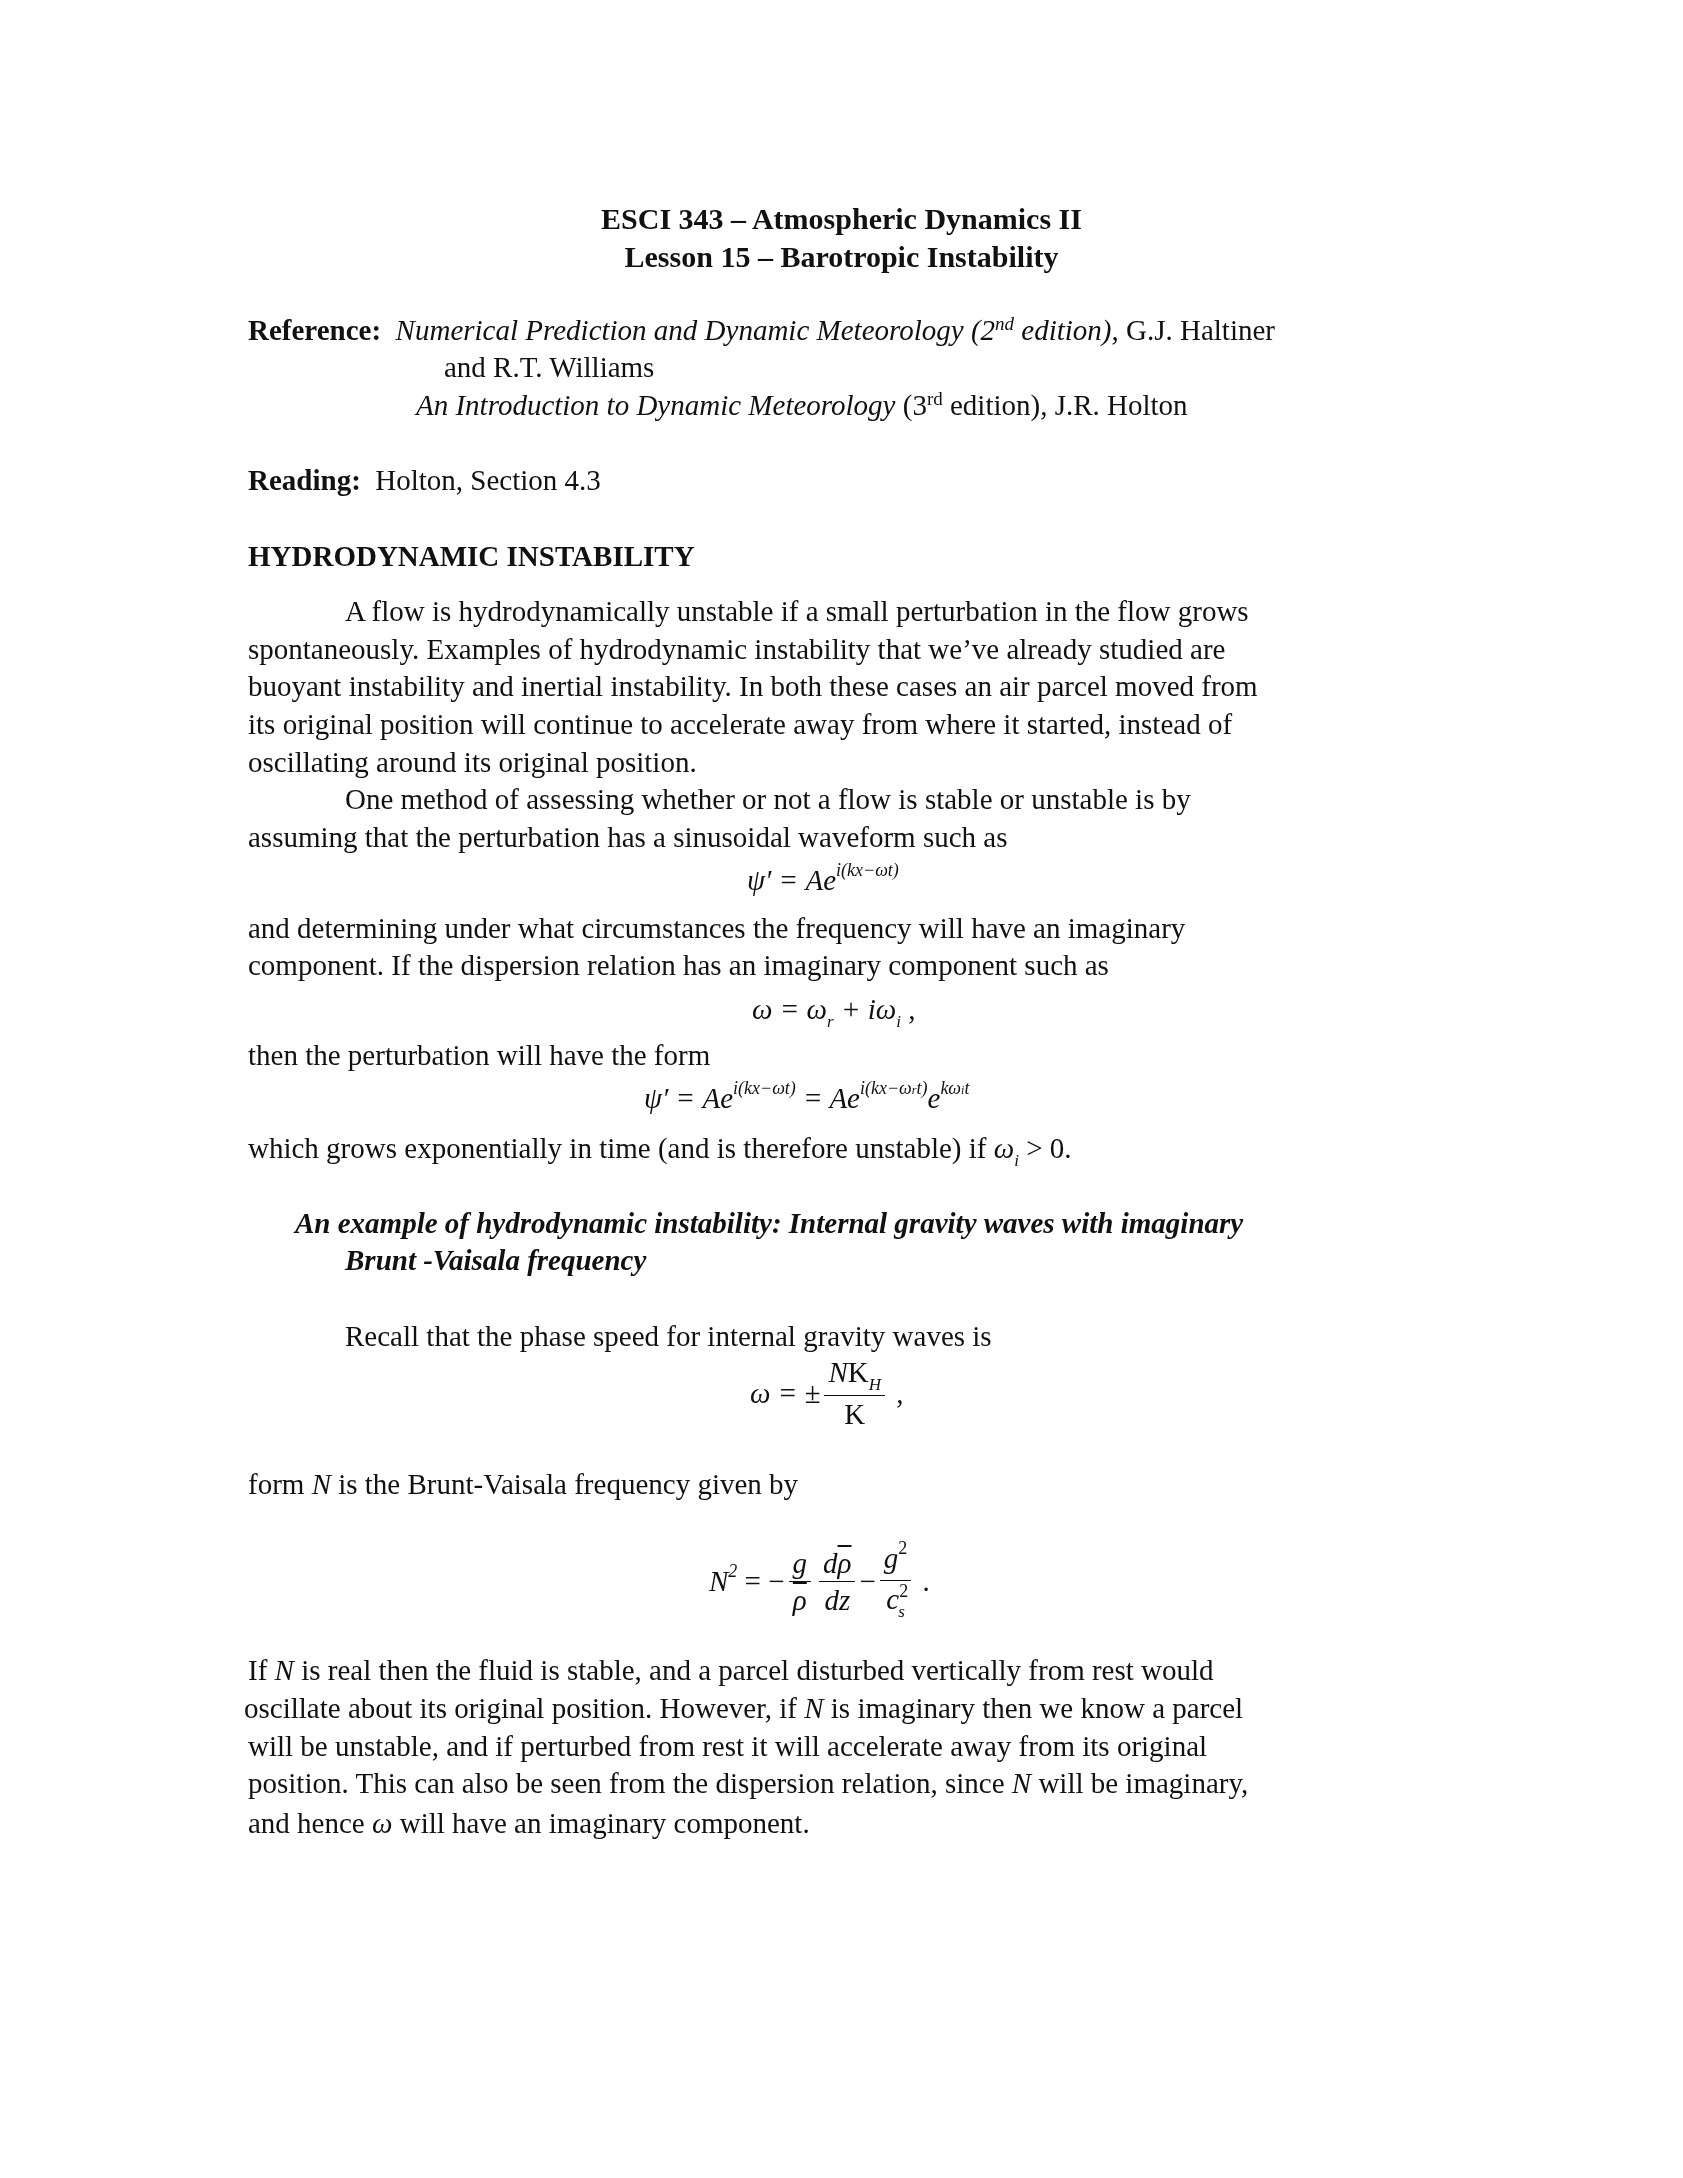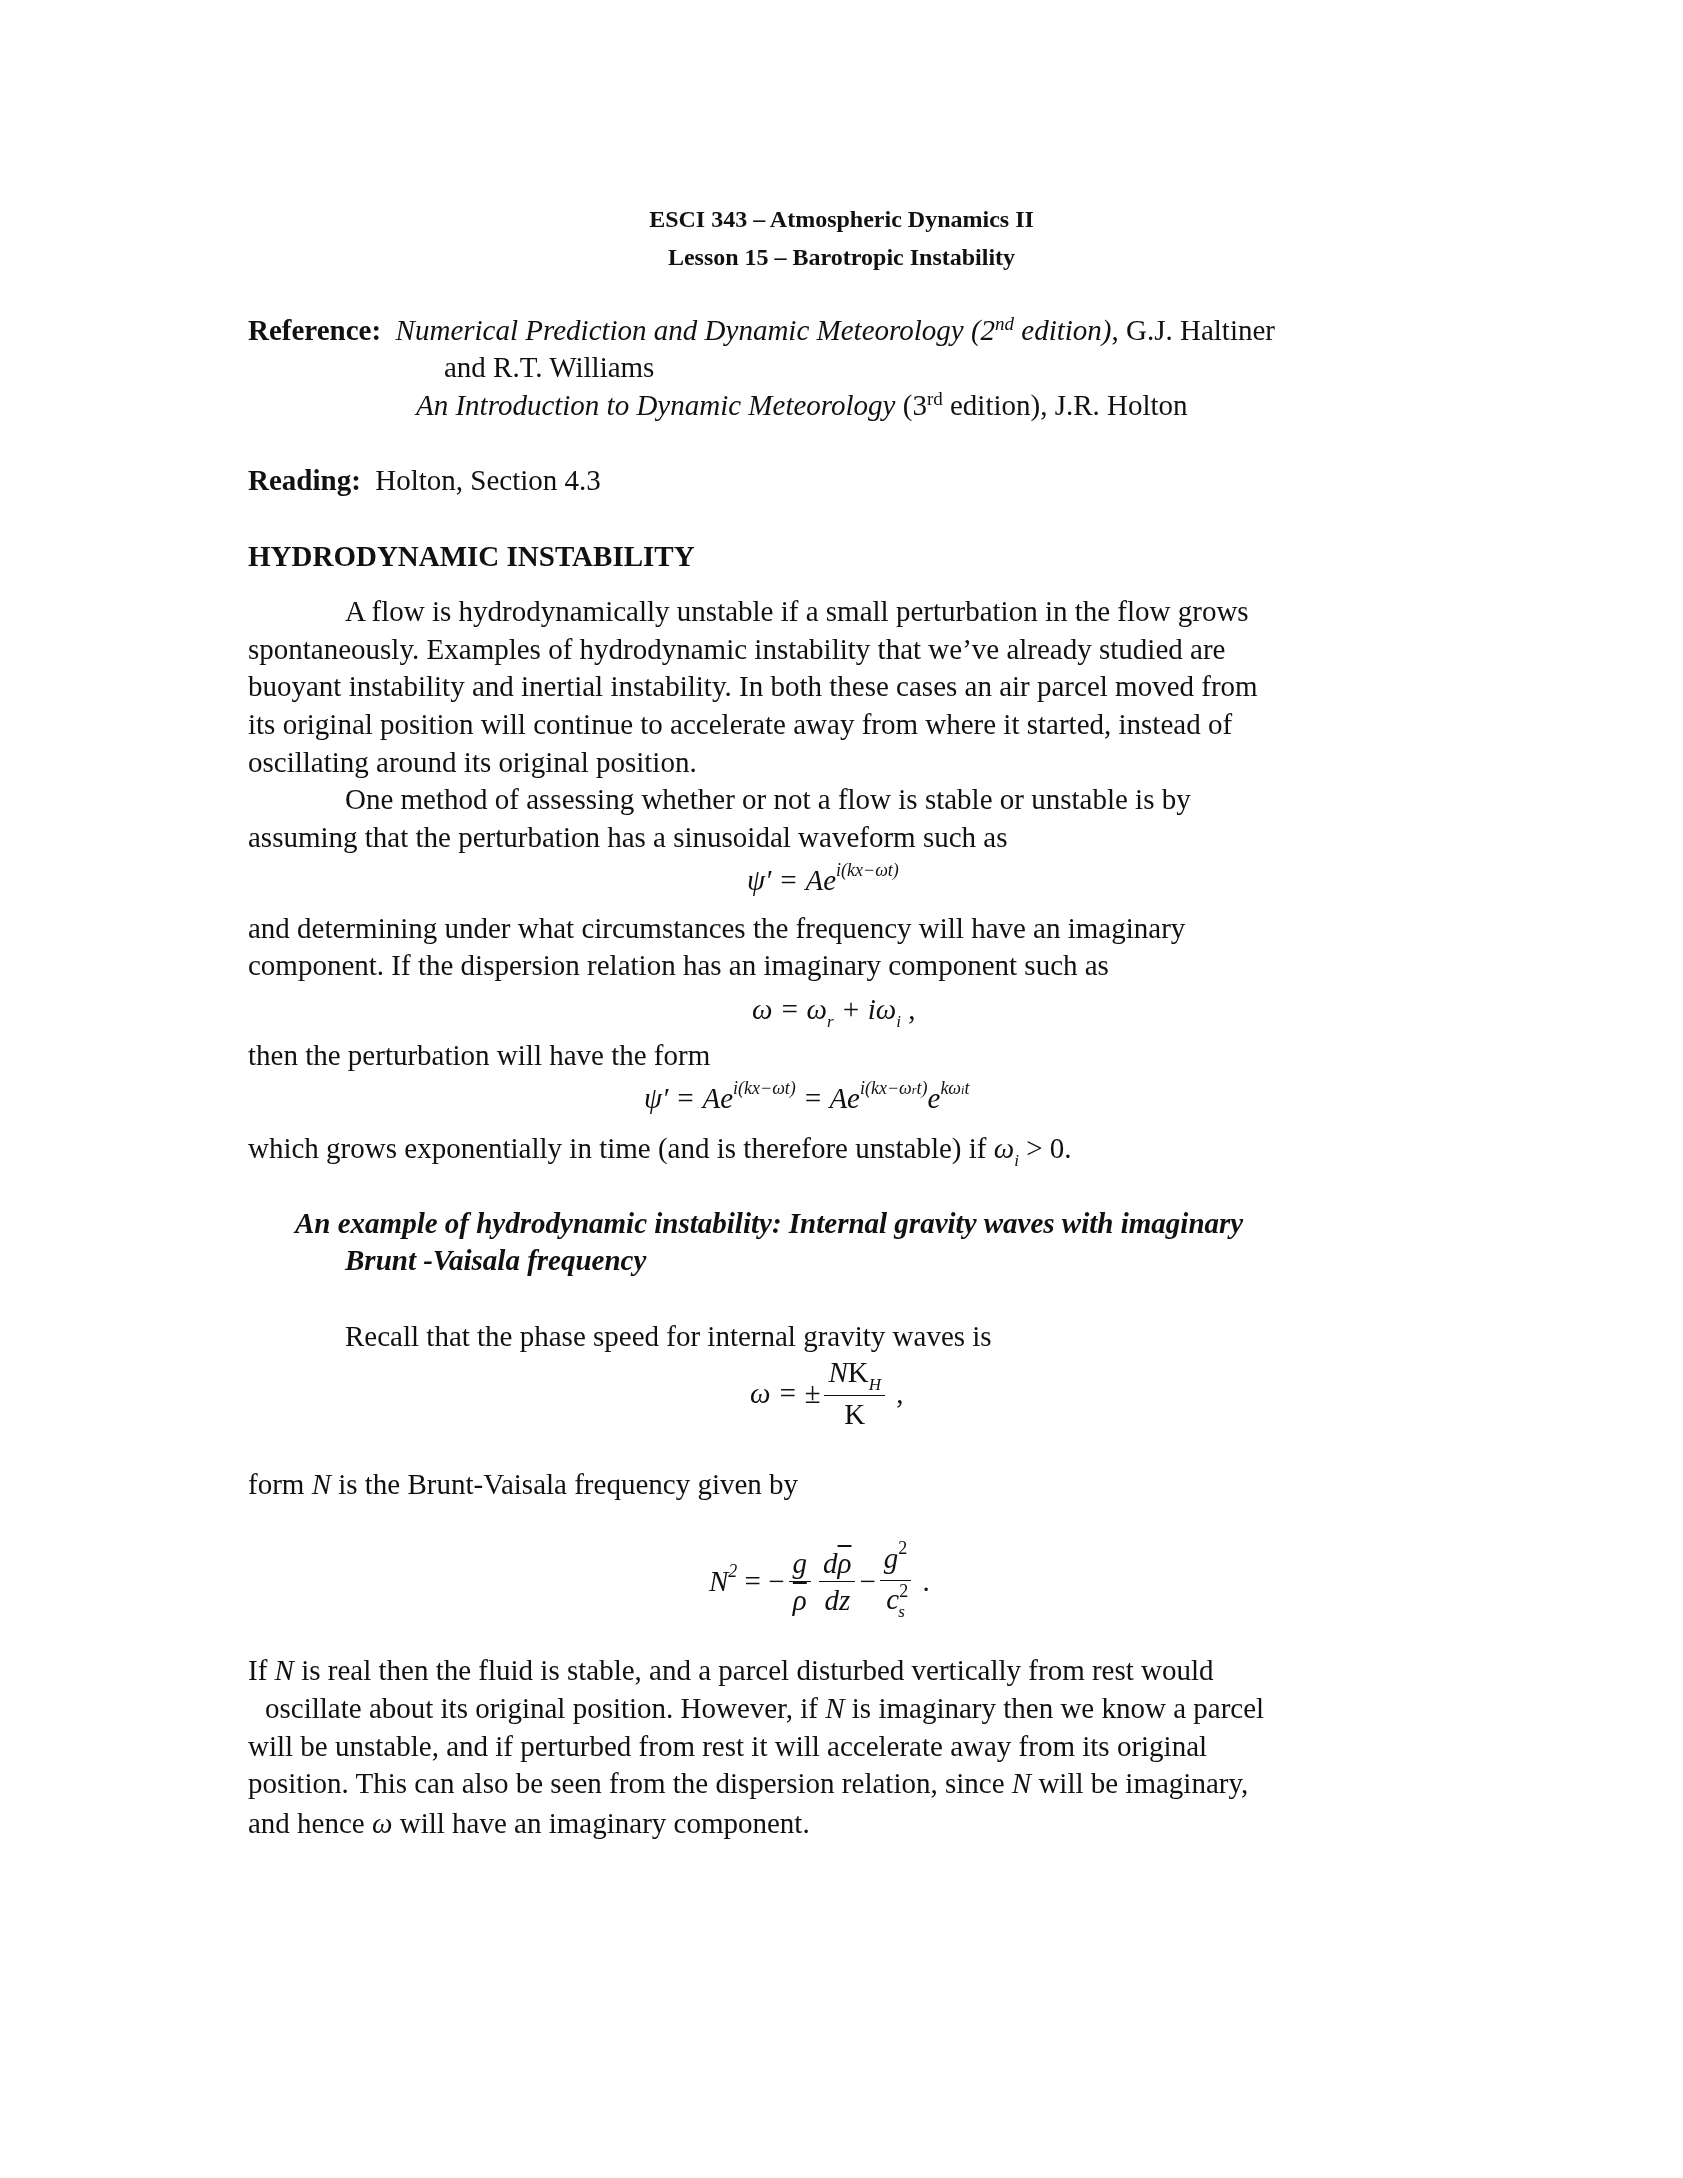--- a/index.html
+++ b/index.html
@@ -1,19 +1,19 @@
 <!DOCTYPE html>
 <html><head>
 <meta charset="utf-8">
 <style>
   html, body { margin:0; padding:0; background:#ffffff; }
   body { width:1683px; height:2178px; position:relative; overflow:hidden;
          font-family:"Liberation Serif", serif; color:#111; font-size:29px; }
   .abs { position:absolute; white-space:nowrap; line-height:38px; }
-  .title { left:0; width:1683px; text-align:center; font-weight:bold; font-size:24px; }
+  .title { left:0; width:1683px; text-align:center; font-weight:bold; font-size:30px; }
   .b { font-weight:bold; }
   .i { font-style:italic; }
   sup { font-size:19px; vertical-align:top; position:relative; top:-6px; }
   .math { font-family:"Liberation Serif", serif; font-style:italic; }
   .sup { font-size:18px; position:relative; top:-14px; font-style:italic; }
   .sub { font-size:17px; position:relative; top:8px; font-style:italic; }
   .frac { display:inline-flex; flex-direction:column; align-items:center; vertical-align:middle; margin:0 4px; }
   .frac .num { border-bottom:1.5px solid #111; padding:0 4px; line-height:36px; }
   .frac .den { padding:0 4px; line-height:36px; }
   .over { text-decoration:overline; }
@@ -94,17 +94,17 @@
     </span><span class="frac">
       <span class="num"><span>d</span><span class="over">ρ</span></span>
       <span class="den">dz</span>
     </span><span class="up" style="vertical-align:middle;">−</span><span class="frac">
       <span class="num"><span>g</span><span class="sup up">2</span></span>
       <span class="den"><span>c</span><span class="sup up" style="top:-12px;">2</span><span class="sub" style="margin-left:-10px;">s</span></span>
     </span><span class="up" style="vertical-align:middle;"> .</span>
 </div>
 
 <div class="abs" style="left:248px; top:1651px;"><span>If </span><span class="i">N</span><span> is real then the fluid is stable, and a parcel disturbed vertically from rest would</span></div>
-<div class="abs" style="left:265px; top:1689px;"><span>oscillate about its original position.  However, if </span><span class="i">N</span><span> is imaginary then we know a parcel</span></div>
+<div class="abs" style="left:244px; top:1689px;"><span>oscillate about its original position.  However, if </span><span class="i">N</span><span> is imaginary then we know a parcel</span></div>
 <div class="abs" style="left:248px; top:1727px;"><span>will be unstable, and if perturbed from rest it will accelerate away from its original</span></div>
 <div class="abs" style="left:248px; top:1764px;"><span>position.  This can also be seen from the dispersion relation, since </span><span class="i">N</span><span> will be imaginary,</span></div>
 <div class="abs" style="left:248px; top:1804px;"><span>and hence </span><span class="math">ω</span><span> will have an imaginary component.</span></div>
 
 
 </body></html>

